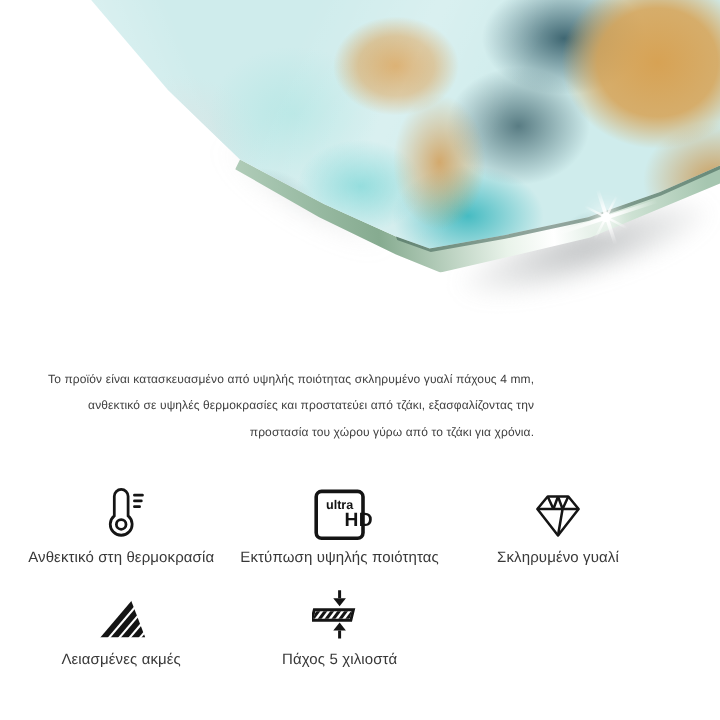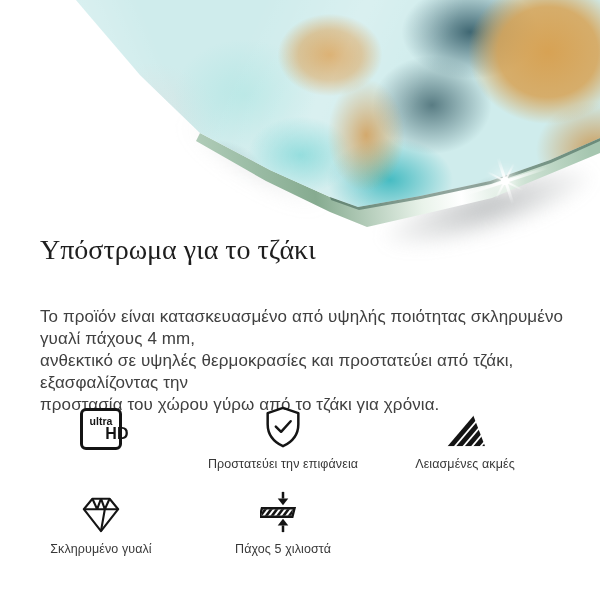--- a/index.html
+++ b/index.html
@@ -52,21 +52,21 @@
   .sparkle .ray{position:absolute;background:linear-gradient(90deg,rgba(255,255,255,0),#fff 45%,#fff 55%,rgba(255,255,255,0));}
   .sparkle .ray-h{left:-45px;top:-1.5px;width:90px;height:3px;}
   .sparkle .ray-v{left:-1.5px;top:-24px;width:3px;height:48px;
     background:linear-gradient(180deg,rgba(255,255,255,0),#fff 45%,#fff 55%,rgba(255,255,255,0));}
   .sparkle .ray-d1{left:-20px;top:-1px;width:40px;height:2px;transform:rotate(45deg);}
   .sparkle .ray-d2{left:-20px;top:-1px;width:40px;height:2px;transform:rotate(-45deg);}
 
   
   .title{position:absolute;left:40px;top:233px;color:#1e1e1e;
     font-family:"Liberation Serif","DejaVu Serif",serif;font-size:28px;line-height:34px;font-weight:400;}
-  .desc{position:absolute;left:40px;top:306px;color:#404040;font-size:17px;line-height:22px;letter-spacing:.1px;}
+  .desc{position:absolute;left:40px;top:306px;color:#404040;font-size:10px;line-height:22px;letter-spacing:.1px;text-align:right;}
 
   
   .features{position:absolute;left:10px;top:402px;width:546px;
     display:grid;grid-template-columns:repeat(3,1fr);row-gap:16px;}
   .feature{display:flex;flex-direction:column;align-items:center;}
   .icon-box{height:48px;display:flex;align-items:flex-end;justify-content:flex-start;}
   .feature .label{margin-top:7px;font-size:12.5px;color:#383838;letter-spacing:.1px;}
   .uhd{width:36px;height:36px;border:3px solid #141414;border-radius:6px;
     display:flex;flex-direction:column;align-items:center;justify-content:center;color:#141414;}
   .uhd .t{font-size:10.5px;font-weight:700;line-height:10px;}
@@ -91,79 +91,80 @@
     <div class="sparkle">
       <div class="ray ray-h"></div>
         <div class="ray ray-v"></div>
       <div class="ray ray-d1"></div>
         <div class="ray ray-d2"></div>
       <div class="core"></div>
     </div>
   </div>
 
   <h1 class="title" style="margin:0;font-weight:400;">
-    <div>Υπόστρωμα για το τζάκι</div>
   </h1>
 
   <div class="desc">
     <div>Το προϊόν είναι κατασκευασμένο από υψηλής ποιότητας σκληρυμένο γυαλί πάχους 4 mm,</div>
     <div>ανθεκτικό σε υψηλές θερμοκρασίες και προστατεύει από τζάκι, εξασφαλίζοντας την</div>
     <div>προστασία του χώρου γύρω από το τζάκι για χρόνια.</div>
   </div>
 
   <div class="features">
 
+    <div class="feature">
+      <div class="icon-box">
+        <svg width="46" height="46" viewBox="0 0 48 48" fill="none" stroke="#151515" stroke-width="2.4" stroke-linecap="round">
+          <path d="M18 27 V10 a6 6 0 0 1 12 0 V27 a9.5 9.5 0 1 1 -12 0 Z"></path>
+          <circle cx="24" cy="34.5" r="4.2"></circle>
+          <path d="M35.5 9 h7 M35.5 14 h6 M35.5 19 h4.5"></path>
+        </svg>
+      </div>
+      <div class="label">Ανθεκτικό στη θερμοκρασία</div>
+    </div>
 
     <div class="feature">
       <div class="icon-box">
         <div class="uhd">
           <div class="t">ultra</div>
           <div class="b">HD</div>
         </div>
       </div>
+      <div class="label">Εκτύπωση υψηλής ποιότητας</div>
     </div>
+
 
     <div class="feature">
       <div class="icon-box">
-        <svg width="46" height="46" viewBox="0 0 48 48" fill="none" stroke="#151515" stroke-width="2.6" stroke-linecap="round" stroke-linejoin="round">
-          <path d="M24 4 L40 9.5 V21 C40 31.5 33.5 39.5 24 44 C14.5 39.5 8 31.5 8 21 V9.5 Z"></path>
-          <polyline points="16.5 23.5, 22 29, 32 18"></polyline>
+        <svg width="46" height="42" viewBox="0 0 48 44" fill="none" stroke="#151515" stroke-width="2.2" stroke-linejoin="round">
+          <path d="M6 17 L15 6 H33 L42 17 L24 40 Z"></path>
+          <path d="M6 17 H42 M15 6 L20 17 M24 6 L20 17 M24 6 L28 17 M33 6 L28 17 M28 17 L24 40"></path>
         </svg>
       </div>
-      <div class="label">Προστατεύει την επιφάνεια</div>
+      <div class="label">Σκληρυμένο γυαλί</div>
     </div>
 
     <div class="feature">
       <div class="icon-box">
         <svg width="46" height="42" viewBox="0 0 48 44">
           <defs>
               <clipPath id="triclip">
                 <polygon points="3,40 45,40 32,6"></polygon>
               </clipPath>
             </defs>
           <g clip-path="url(#triclip)" stroke="#141414" stroke-width="5">
             <line x1="4" y1="46" x2="38" y2="6"></line>
             <line x1="13" y1="46" x2="47" y2="6"></line>
             <line x1="22" y1="46" x2="56" y2="6"></line>
             <line x1="31" y1="46" x2="65" y2="6"></line>
             <line x1="40" y1="46" x2="74" y2="6"></line>
           </g>
         </svg>
       </div>
       <div class="label">Λειασμένες ακμές</div>
-    </div>
-
-    <div class="feature">
-      <div class="icon-box">
-        <svg width="46" height="42" viewBox="0 0 48 44" fill="none" stroke="#151515" stroke-width="2.2" stroke-linejoin="round">
-          <path d="M6 17 L15 6 H33 L42 17 L24 40 Z"></path>
-          <path d="M6 17 H42 M15 6 L20 17 M24 6 L20 17 M24 6 L28 17 M33 6 L28 17 M28 17 L24 40"></path>
-        </svg>
-      </div>
-      <div class="label">Σκληρυμένο γυαλί</div>
     </div>
 
     <div class="feature">
       <div class="icon-box">
         <svg width="46" height="46" viewBox="0 0 48 48">
           <defs>
               <clipPath id="barclip">
                 <rect x="8.2" y="21.2" width="31.6" height="6.6"></rect>
               </clipPath>
             </defs>

